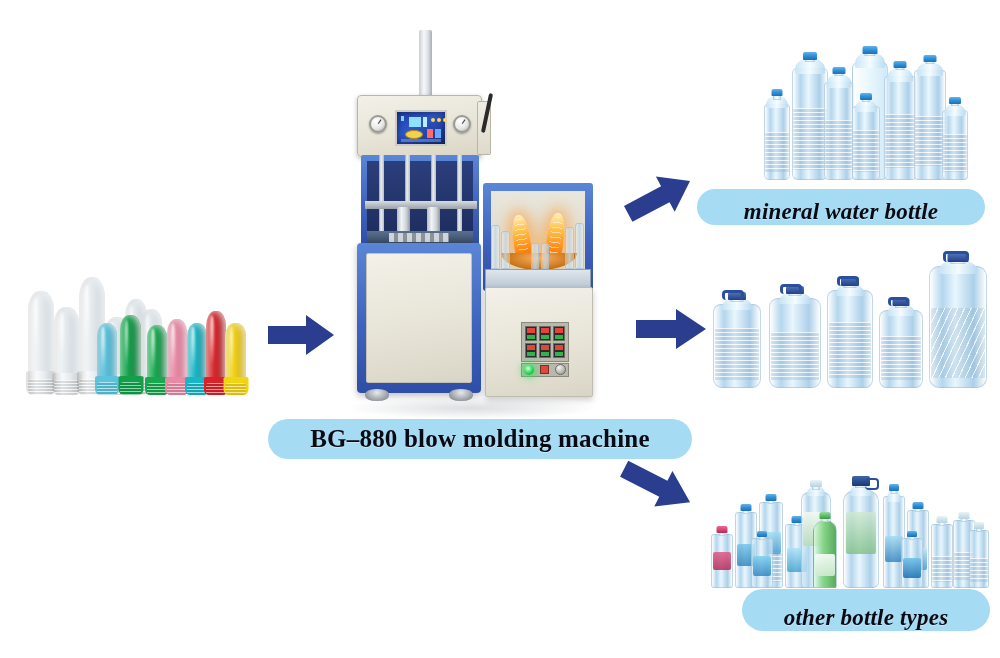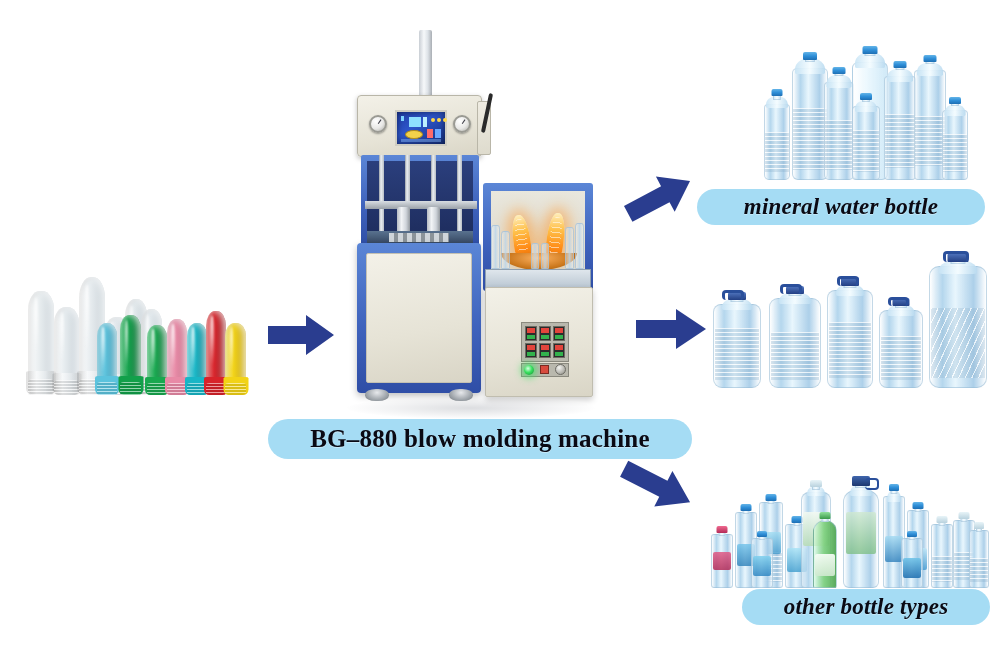--- a/index.html
+++ b/index.html
@@ -23,21 +23,21 @@
     align-items: center;
     justify-content: center;
     background: #a5dcf4;
     border-radius: 999px;
     color: #0a0a14;
     font-weight: bold;
     letter-spacing: .2px;
     white-space: nowrap;
     text-shadow: 0 1px 0 rgba(255,255,255,.35);
   }
-  .pill.italic { font-style: italic; }
+  .pill.italic { font-style: italic; align-items: flex-end; }
 
   
   .arrow { position: absolute; }
   .arrow svg { display: block; overflow: visible; }
 
   
   .photo { position: absolute; overflow: hidden; }
 
   
   .preform {
@@ -746,17 +746,17 @@
 
     <div class="bottle" style="left:264px; width:20px; height:66px;">
       <div class="b-sh" style="width:24px;"></div>
       <div class="b-body" style="height:58px; border-radius:3px;"></div>
       <div class="b-ribs" style="bottom:6px; height:24px;"></div>
       <div class="b-neck" style="bottom:56px; width:6px; height:5px;"></div>
       <div class="b-cap" style="bottom:59px; width:10px; height:7px; background:linear-gradient(180deg,#e8f4f8,#b9d2de);"></div>
     </div>
   </div>
 
-  <div class="pill italic" style="left:742px; top:589px; width:248px; height:36px; font-size:23px;">
+  <div class="pill italic" style="left:742px; top:589px; width:248px; height:42px; font-size:23px;">
     <span>other bottle types</span>
   </div>
 
 </div>
 
 </body></html>

